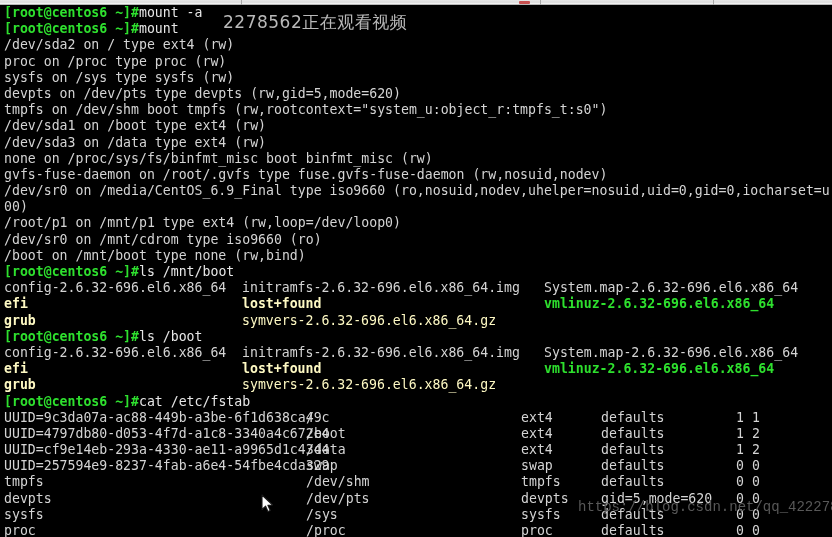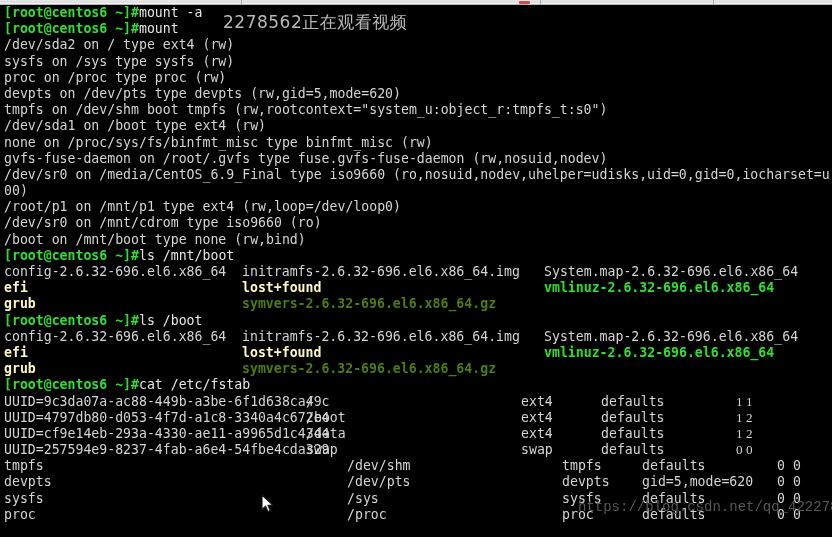--- a/index.html
+++ b/index.html
@@ -67,21 +67,21 @@
     color: #d8d8d8;
     padding-left: 4px;
     letter-spacing: 0px;
     font-family: "DejaVu Sans Mono", "Liberation Mono", monospace;
   }
 
   .prompt  { color: #2ee02e; font-weight: bold; }
   .cmd     { color: #e6e6e6; }
   .plain   { color: #d4d4d4; }
   .dir     { color: #fef9c3; font-weight: bold; }
-  .archive { color: #4d7c0f; font-weight: bold; }
+  .archive { color: #fef9c3; font-weight: normal; }
   .exec    { color: #2ee02e; font-weight: bold; }
 
   
   .overlay-cn {
     position: absolute;
     top: 12px;
     left: 223px;
     font-family: "DejaVu Sans", "Liberation Sans", sans-serif;
     font-size: 17px;
     line-height: 20px;
@@ -122,28 +122,29 @@
     <div class="chrome-close"></div>
   </div>
 
   <div id="term">
 
     <div class="line"><span class="prompt">[root@centos6 ~]#</span><span class="cmd">mount -a</span></div>
 
     <div class="line"><span class="prompt">[root@centos6 ~]#</span><span class="cmd">mount</span></div>
 
     <div class="line plain">/dev/sda2 on / type ext4 (rw)</div>
+    <div class="line plain">proc on /proc type proc (rw)</div>
     <div class="line plain">sysfs on /sys type sysfs (rw)</div>
-    <div class="line plain">proc on /proc type proc (rw)</div>
     <div class="line plain">devpts on /dev/pts type devpts (rw,gid=5,mode=620)</div>
     <div class="line plain">tmpfs on /dev/shm boot tmpfs (rw,rootcontext="system_u:object_r:tmpfs_t:s0")</div>
     <div class="line plain">/dev/sda1 on /boot type ext4 (rw)</div>
-    <div class="line plain">none on /proc/sys/fs/binfmt_misc type binfmt_misc (rw)</div>
+    <div class="line plain">/dev/sda3 on /data type ext4 (rw)</div>
+    <div class="line plain">none on /proc/sys/fs/binfmt_misc boot binfmt_misc (rw)</div>
     <div class="line plain">gvfs-fuse-daemon on /root/.gvfs type fuse.gvfs-fuse-daemon (rw,nosuid,nodev)</div>
-    <div class="line plain">/dev/sr0 on /media/CentOS_6.9_Final type iso9660 (ro,nosuid,nodev,uhelper=udisks,uid=0,gid=0,iocharset=u</div>
+    <div class="line plain">/dev/sr0 on /media/CentOS_6.9_Final type iso9660 (ro,nosuid,nodev,uhelper=nosuid,uid=0,gid=0,iocharset=u</div>
     <div class="line plain">00)</div>
     <div class="line plain">/root/p1 on /mnt/p1 type ext4 (rw,loop=/dev/loop0)</div>
     <div class="line plain">/dev/sr0 on /mnt/cdrom type iso9660 (ro)</div>
     <div class="line plain">/boot on /mnt/boot type none (rw,bind)</div>
 
     <div class="line"><span class="prompt">[root@centos6 ~]#</span><span class="cmd">ls /mnt/boot</span></div>
 
     <div class="line"><span class="plain ls-c1">config-2.6.32-696.el6.x86_64</span><span class="plain ls-c2">initramfs-2.6.32-696.el6.x86_64.img</span><span class="plain ls-c3">System.map-2.6.32-696.el6.x86_64</span></div>
     <div class="line"><span class="dir ls-c1">efi</span><span class="dir ls-c2">lost+found</span><span class="exec ls-c3">vmlinuz-2.6.32-696.el6.x86_64</span></div>
     <div class="line"><span class="dir ls-c1">grub</span><span class="archive ls-c2">symvers-2.6.32-696.el6.x86_64.gz</span></div>
@@ -180,18 +181,18 @@
 
 <style>
   
   .ls-c1 { display:inline-block; width: 238px; }
   .ls-c2 { display:inline-block; width: 302px; }
   .ls-c3 { display:inline-block; }
 
   
   .fs-dev  { display:inline-block; width: 302px; }
   .fs-mnt  { display:inline-block; width: 215px; }
-  .fs-mnt2 { display:inline-block; width: 215px; margin-left: 41px; }
+  .fs-mnt2 { display:inline-block; width: 215px; }
   .fs-typ  { display:inline-block; width: 80px; }
   .fs-opt  { display:inline-block; width: 135px; }
-  .fs-dmp  { display:inline-block;font-family:Liberation Serif, serif; }
+  .fs-dmp  { display:inline-block; }
   .fs-dmp2 { display:inline-block; }
 </style>
 
 </body></html>

